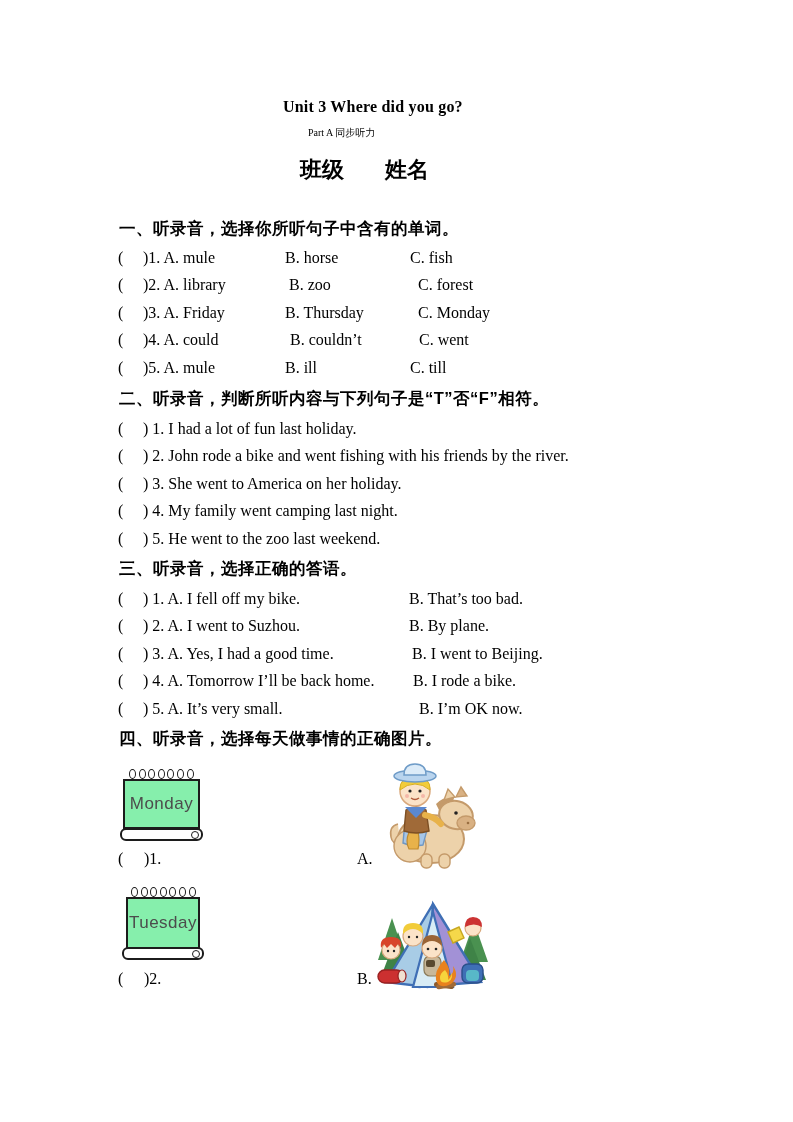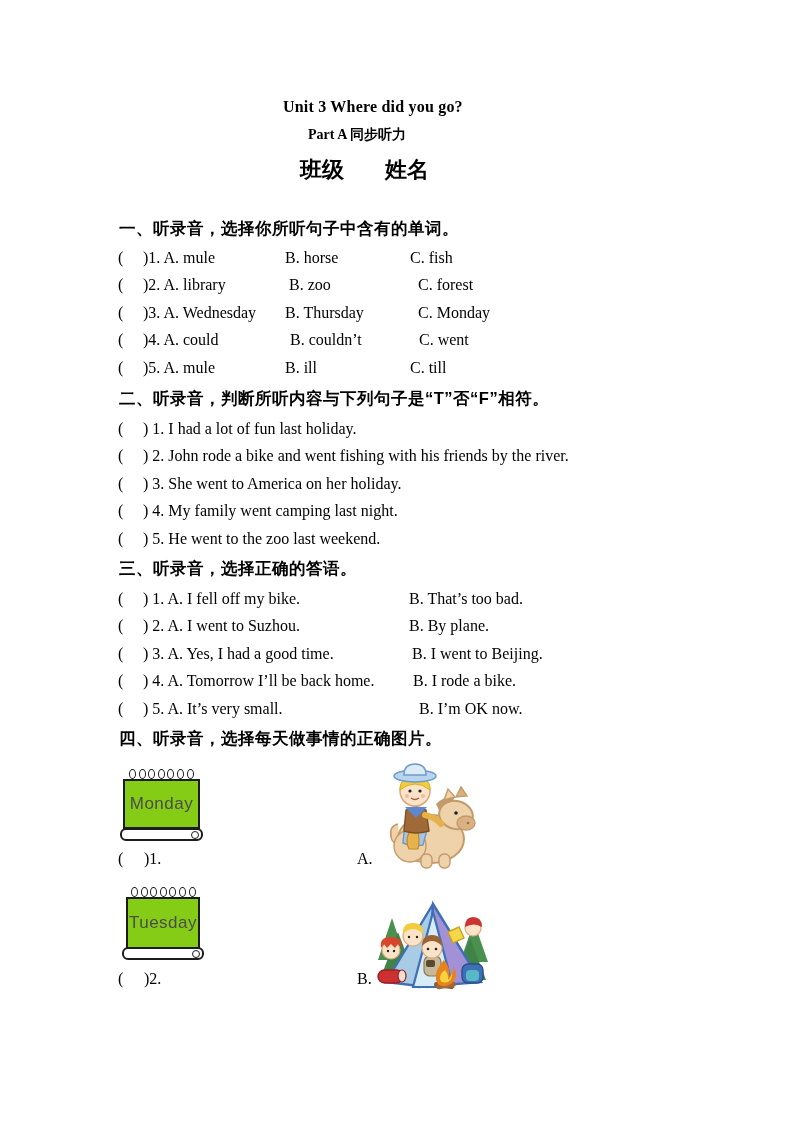--- a/index.html
+++ b/index.html
@@ -1,27 +1,27 @@
 <!DOCTYPE html>
 <html><head>
 <meta charset="utf-8">
 <style>
   html,body{margin:0;padding:0;background:#ffffff;}
   .page{position:relative;width:793px;height:1122px;background:#ffffff;
         font-family:"Liberation Serif",serif;color:#000;overflow:hidden;}
   .abs{position:absolute;white-space:nowrap;}
   .title{font-weight:bold;font-size:16px;letter-spacing:0.2px;}
-  .subtitle{font-weight:bold;font-size:14px;}
+  .subtitle{font-weight:normal;font-size:10px;}
   .blank-label{font-weight:bold;font-size:22px;font-family:"Liberation Sans",sans-serif;}
   .sec-heading{position:absolute;left:119px;font-weight:bold;font-size:16.5px;
                font-family:"Liberation Sans",sans-serif;letter-spacing:0.5px;white-space:nowrap;}
   .row{position:absolute;left:0;right:0;height:22px;font-size:16px;}
   .row span{position:absolute;top:0;white-space:nowrap;}
   
-  .cal-rect{position:absolute;border:2px solid #1c1c1c;background:#84cc16;
+  .cal-rect{position:absolute;border:2px solid #1c1c1c;background:#86efac;
             display:flex;align-items:center;justify-content:center;}
   .cal-day{font-family:"Liberation Sans",sans-serif;font-size:17px;color:#4c4c4c;letter-spacing:0.5px;}
   .cal-spiral{position:absolute;display:flex;}
   .cal-spiral i{display:inline-block;width:5px;height:8px;border:1.6px solid #1c1c1c;
                 border-radius:50%;background:#fff;margin-right:2.6px;}
   .cal-roll{position:absolute;height:9px;border:2px solid #1c1c1c;border-radius:6px;background:#fff;}
   .cal-roll::after{content:"";position:absolute;right:2px;top:0.5px;width:6px;height:6px;
                    border:1.5px solid #1c1c1c;border-radius:50%;}
   svg{display:block;}
 </style>
@@ -44,21 +44,21 @@
     <span style="left:410px">C. fish</span>
   </div>
   <div class="row" style="top:276px">
     <span style="left:118px">(</span>
     <span style="left:143px">)2. A. library</span>
     <span style="left:289px">B. zoo</span>
     <span style="left:418px">C. forest</span>
   </div>
   <div class="row" style="top:304px">
     <span style="left:118px">(</span>
-    <span style="left:143px">)3. A. Wednesday</span>
+    <span style="left:143px">)3. A. Friday</span>
     <span style="left:285px">B. Thursday</span>
     <span style="left:418px">C. Monday</span>
   </div>
   <div class="row" style="top:331px">
     <span style="left:118px">(</span>
     <span style="left:143px">)4. A. could</span>
     <span style="left:290px">B. couldn’t</span>
     <span style="left:419px">C. went</span>
   </div>
   <div class="row" style="top:359px">

